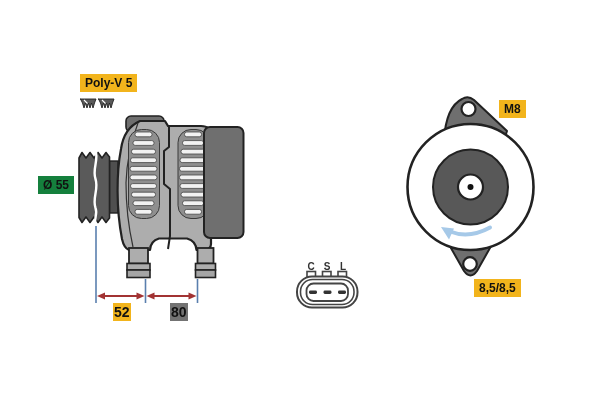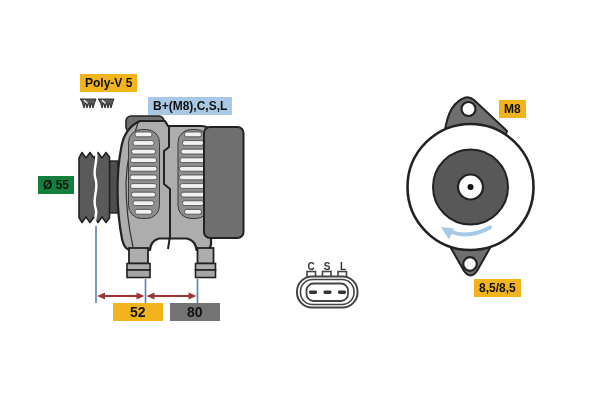--- a/index.html
+++ b/index.html
@@ -1,21 +1,21 @@
 <!DOCTYPE html>
 <html><head>
 <meta charset="utf-8">
 <style>
   html,body{margin:0;padding:0;background:#fff;}
   #stage{position:relative;width:600px;height:400px;background:#ffffff;overflow:hidden;
          font-family:"Liberation Sans",sans-serif;}
   #drawing{position:absolute;left:0;top:0;}
   .lbl{position:absolute;display:inline-block;padding:1px 5px;font-weight:bold;
        font-size:12px;line-height:16px;color:#111;white-space:nowrap;}
-  .lbl.dim{font-size:14px;padding:1px 17px;}
+  .lbl.dim{font-size:14px;padding:1px 1px;}
   .outline{stroke:#222;}
   .conn-letter{font:bold 10px "Liberation Sans",sans-serif;fill:#333;}
   svg *{vector-effect:none;}
 </style>
 </head>
 <body>
 
 <div id="stage">
 
   <svg id="drawing" width="600" height="400" viewBox="0 0 600 400">
@@ -142,19 +142,18 @@
       <circle cx="470.5" cy="187" r="12.5" fill="#fff" class="outline" stroke-width="2.2"></circle>
       <circle cx="470.5" cy="187" r="3" fill="#111"></circle>
       <g>
         <path d="M490,227.5 Q469,239 450,231.5" stroke-width="4" fill="none" stroke-linecap="round" stroke="#A6C9E8"></path>
         <polygon points="441,227 454,228.5 449,239.5" fill="#A6C9E8"></polygon>
       </g>
     </g>
   </svg>
 
   <div class="lbl" style="left: 80px; top: 74px; background-color: rgb(242, 180, 28);">Poly-V 5</div>
-  <div class="lbl" style="left: 148px; top: 97px; background-color: rgb(168, 200, 228);">B+(M8),C,S,L</div>
   <div class="lbl" style="left: 38px; top: 176px; background-color: #15803d;">Ø 55</div>
   <div class="lbl dim" style="left: 113px; top: 303px; background-color: rgb(242, 180, 28);">52</div>
   <div class="lbl dim" style="left: 170px; top: 303px; background-color: #737373;">80</div>
   <div class="lbl" style="left: 483px; top: 100px; background-color: rgb(242, 180, 28); margin-left: 16px;">M8</div>
   <div class="lbl" style="left: 446px; top: 279px; background-color: rgb(242, 180, 28); margin-left: 28px;">8,5/8,5</div>
 </div>
 
 </body></html>

